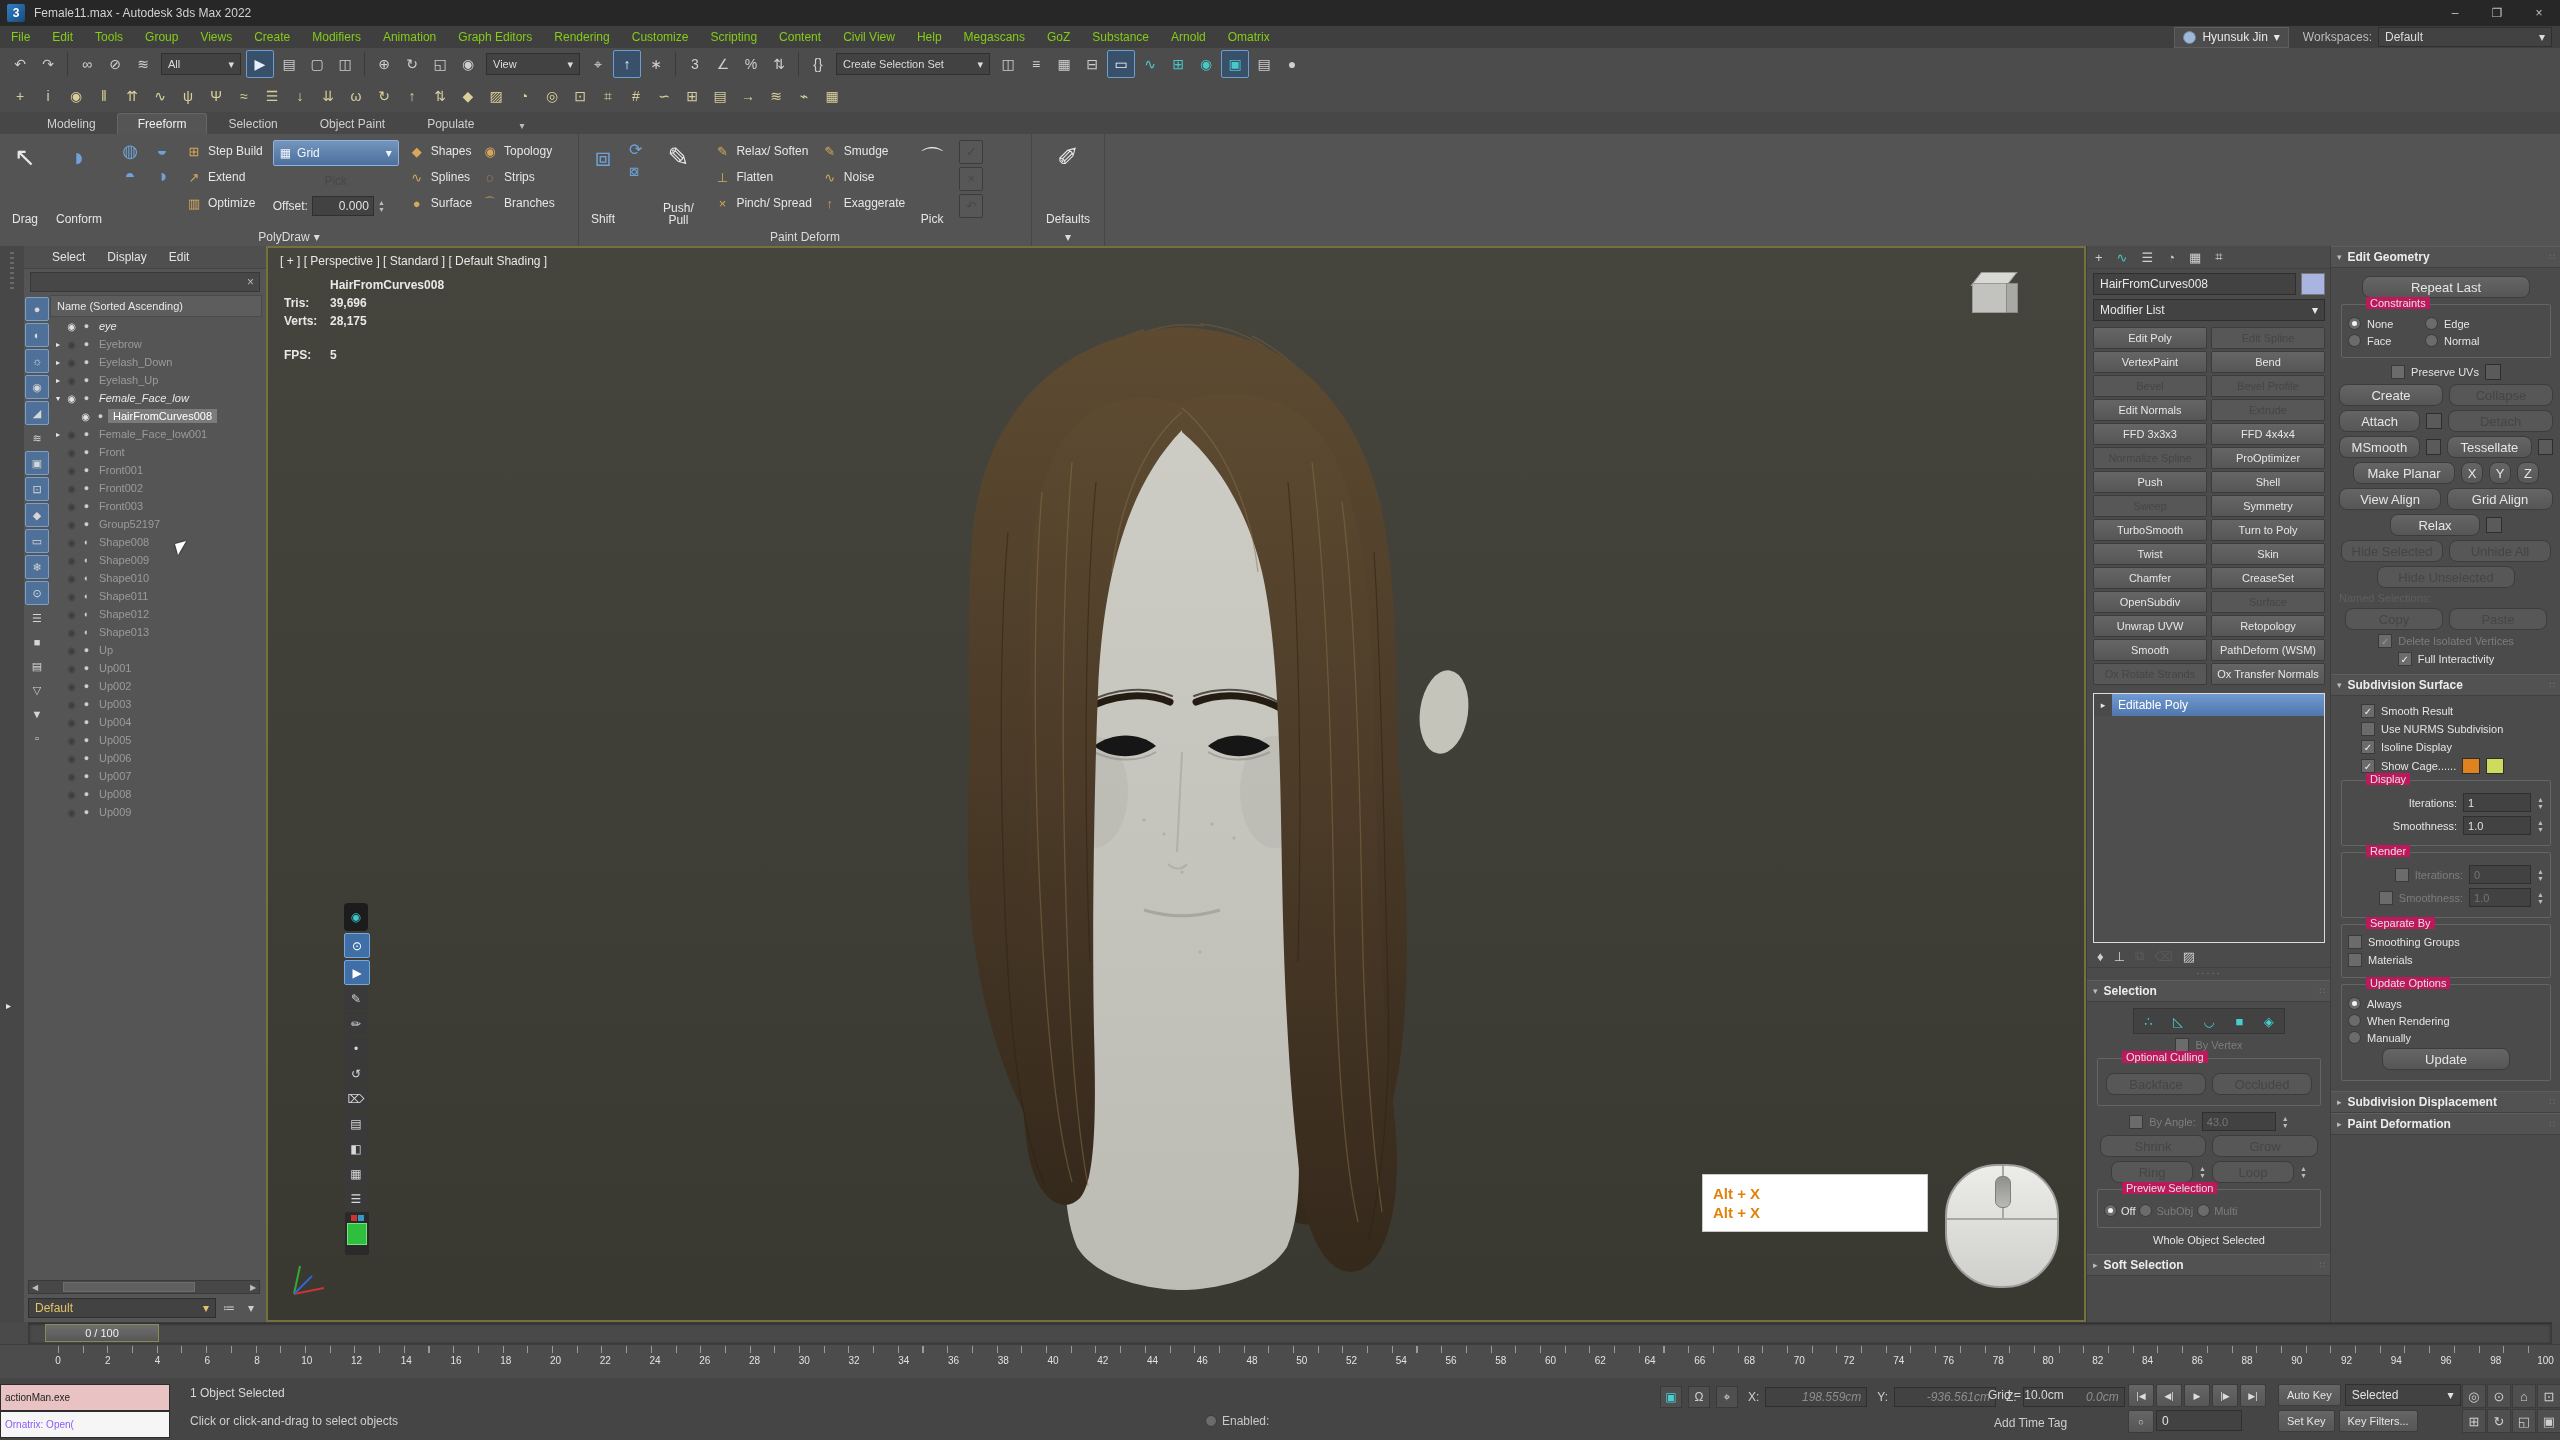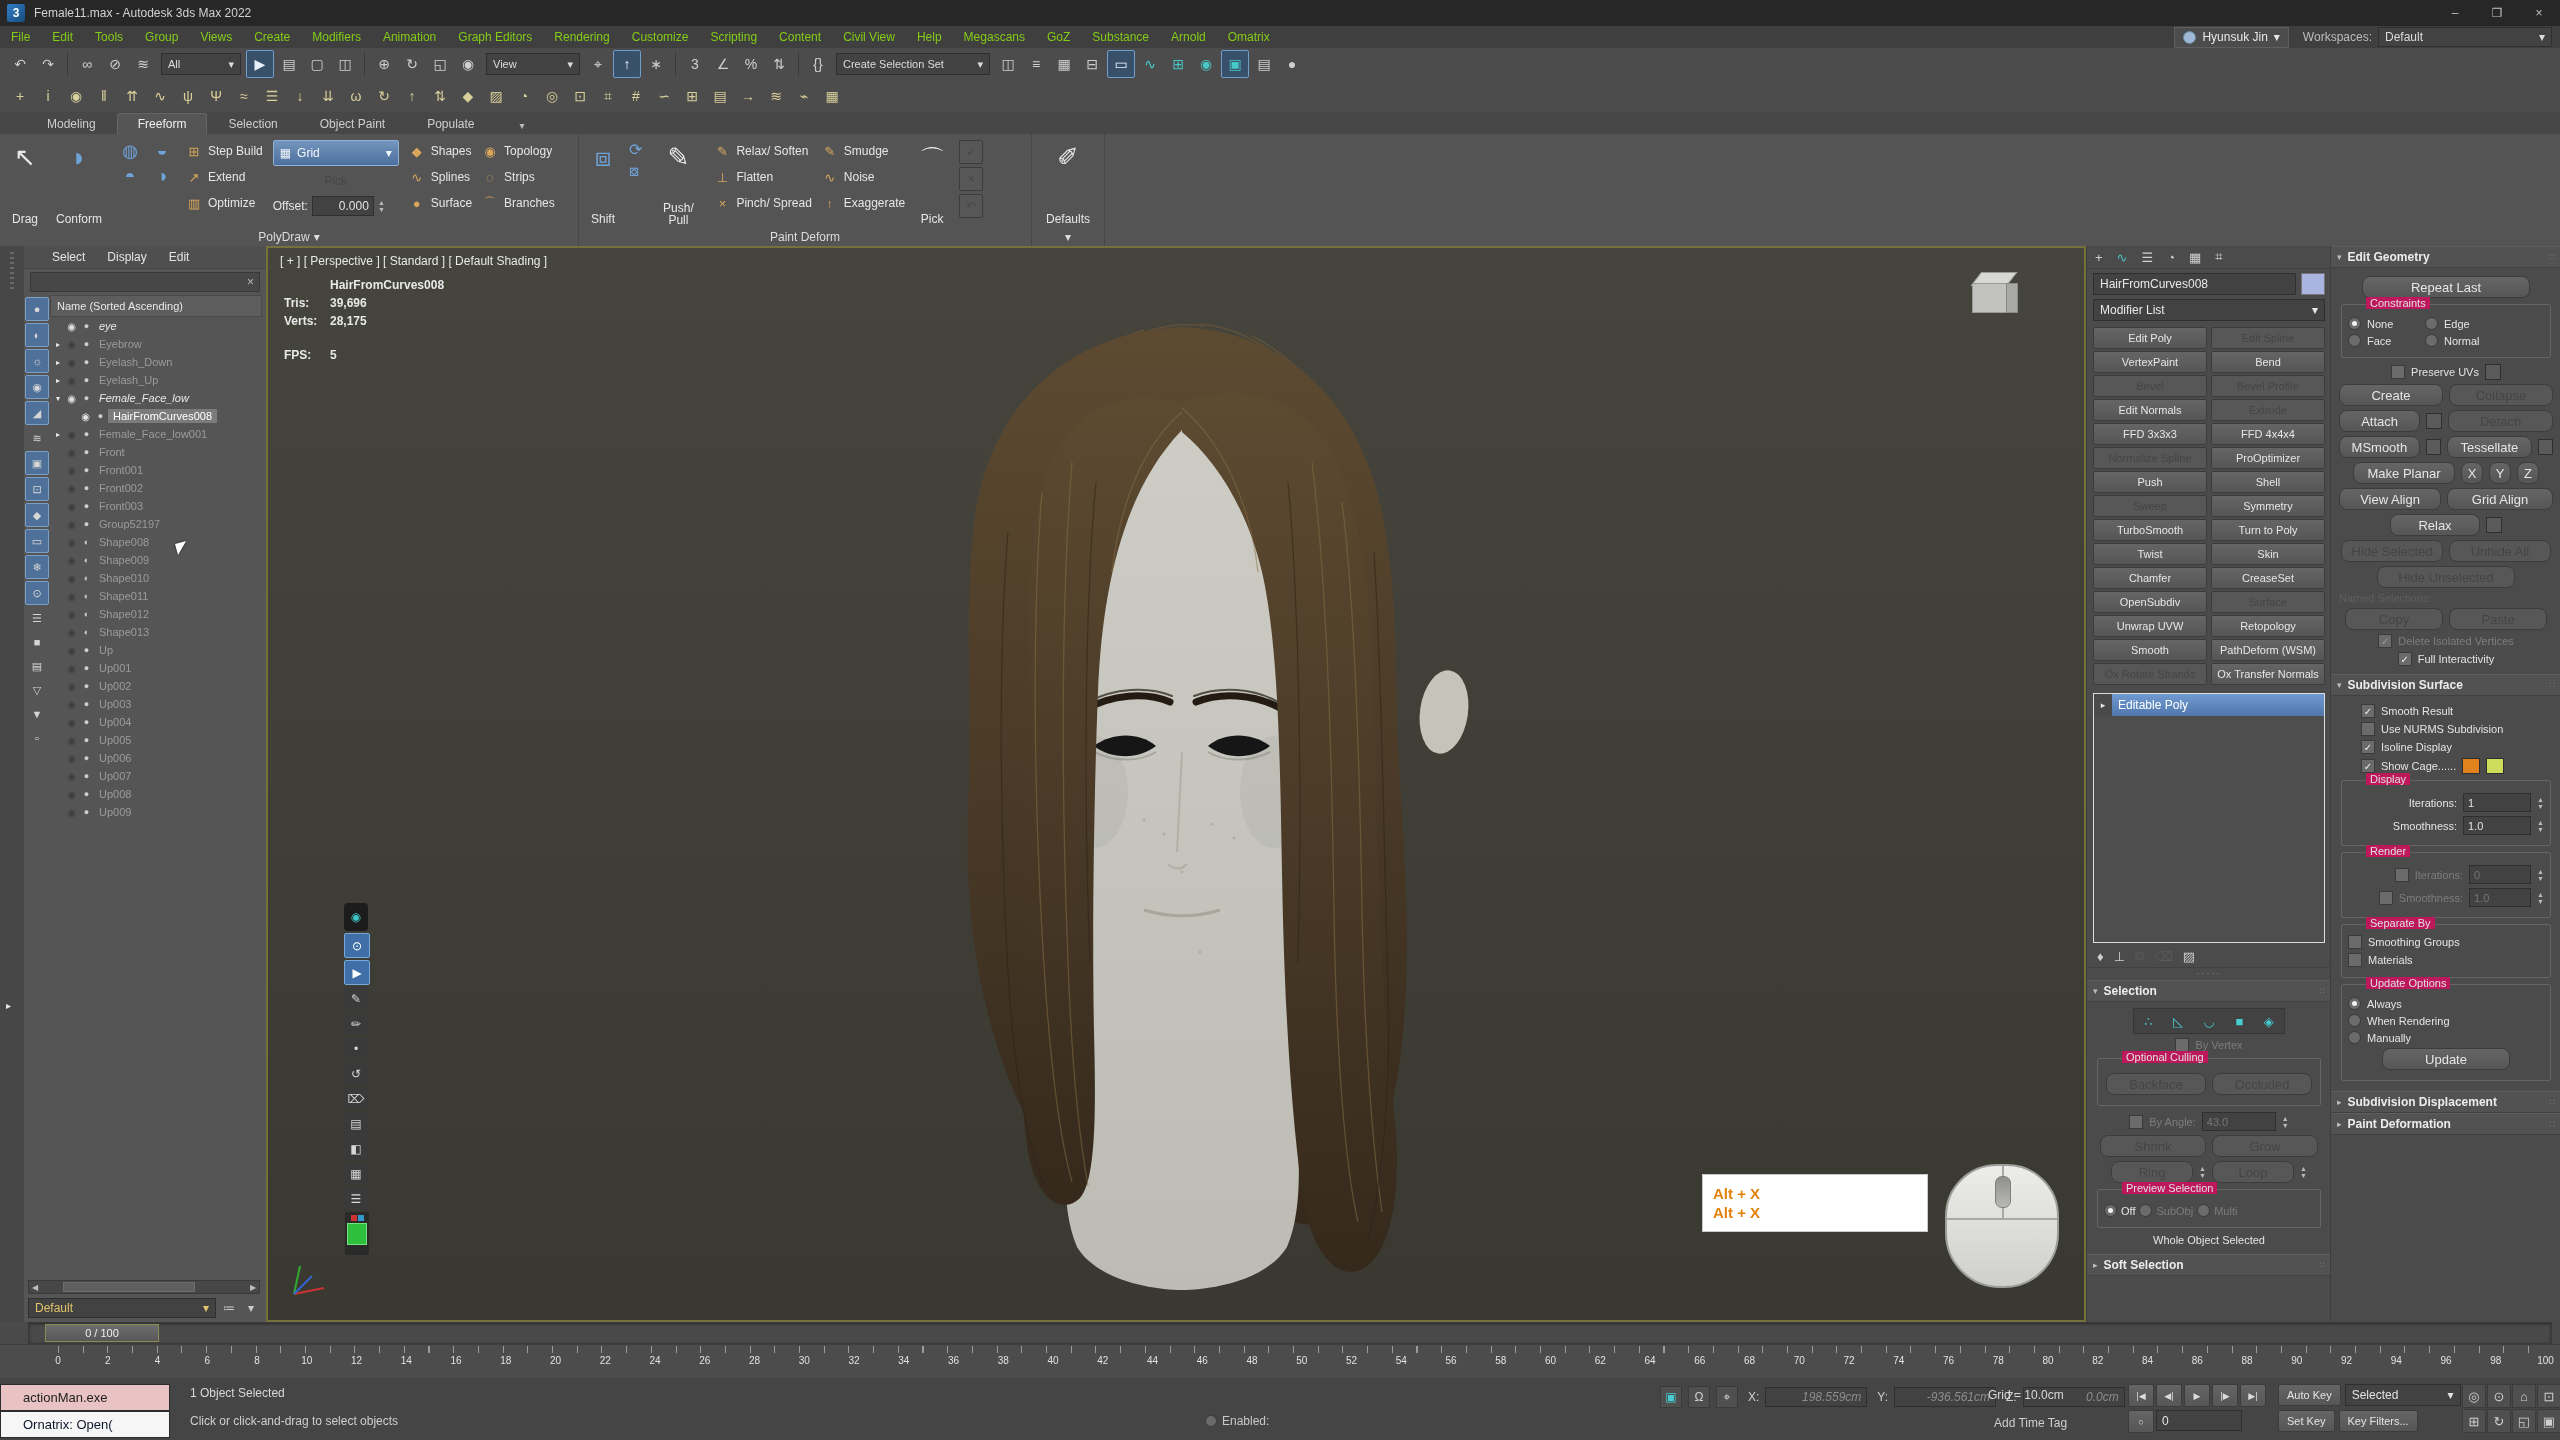--- a/index.html
+++ b/index.html
@@ -161,23 +161,23 @@
   .tslider{position:absolute;left:28px;right:8px;top:1322px;height:20px;background:#494949;border:1px solid #3a3a3a;box-shadow:inset 0 1px 3px rgba(0,0,0,.45)}
   .thandle{position:absolute;left:16px;top:1px;width:112px;height:16px;background:linear-gradient(#6e6e6e,#575757);border:1px solid #8a8a52;display:flex;align-items:center;justify-content:center;color:#f0f0f0;font-size:11px}
   .ruler{position:absolute;left:0;right:0;top:1344px;height:34px;background:#4c4c4c;border-top:1px solid #3d3d3d;border-bottom:1px solid #3a3a3a}
   .rticks{position:absolute;left:58px;right:12px;top:1px;height:7px;background:repeating-linear-gradient(90deg,#9a9a9a 0 1px,transparent 1px 24.7px)}
   .rnums{position:absolute;left:46px;right:2px;top:10px;display:flex;justify-content:space-between;color:#e2e2e2;font-size:10px}
   .rnums span{width:24px;text-align:center}
   .curvebtn{position:absolute;left:8px;top:1348px;width:30px;height:24px;color:#9fd0d0;display:flex;align-items:center;justify-content:center;font-size:13px;background:#444;border:1px solid #3a3a3a}
   
   .statusbar{position:absolute;left:0;right:0;top:1378px;height:62px;background:#454545}
   .listener{position:absolute;left:0;top:6px;width:170px}
-  .lrow{height:25px;border:1px solid #2c2c2c;display:flex;align-items:center;padding:0 22px;font-size:13px;white-space:nowrap;overflow:hidden}
+  .lrow{height:25px;border:1px solid #2c2c2c;display:flex;align-items:center;padding:0 4px;font-size:10px;white-space:nowrap;overflow:hidden}
   .lrow.pink{background:#e9c3c3;color:#222}
-  .lrow.white{background:#f6f6f6;color:#0f172a}
+  .lrow.white{background:#f6f6f6;color:#8b5cf6}
   .statustext{position:absolute;left:190px;top:8px;color:#d8d8d8;font-size:12px}
   .prompttext{position:absolute;left:190px;top:36px;color:#cfcfcf;font-size:12px}
   .enblgroup{position:absolute;left:1205px;top:36px;display:flex;align-items:center;gap:5px;color:#c8c8c8}
   .enblgroup .edot{width:10px;height:10px;border-radius:50%;background:#6b6b6b;border:1px solid #3a3a3a}
   .coords{position:absolute;left:1660px;top:8px;display:flex;align-items:center;gap:6px}
   .cico{width:20px;height:20px;display:flex;align-items:center;justify-content:center;border:1px solid #3a3a3a;background:#4f4f4f;color:#cfcfcf;font-size:12px}
   .cico.teal{color:#45cfd2}
   .coords .cl{color:#cfcfcf;margin-left:4px}
   .cfield{width:90px;height:18px;background:#424242;border:1px solid #2f2f2f;display:flex;align-items:center;justify-content:flex-end;padding:0 5px;color:#8d8d8d;font-style:italic}
   .gridinfo{position:absolute;left:1988px;top:10px;color:#d8d8d8}

